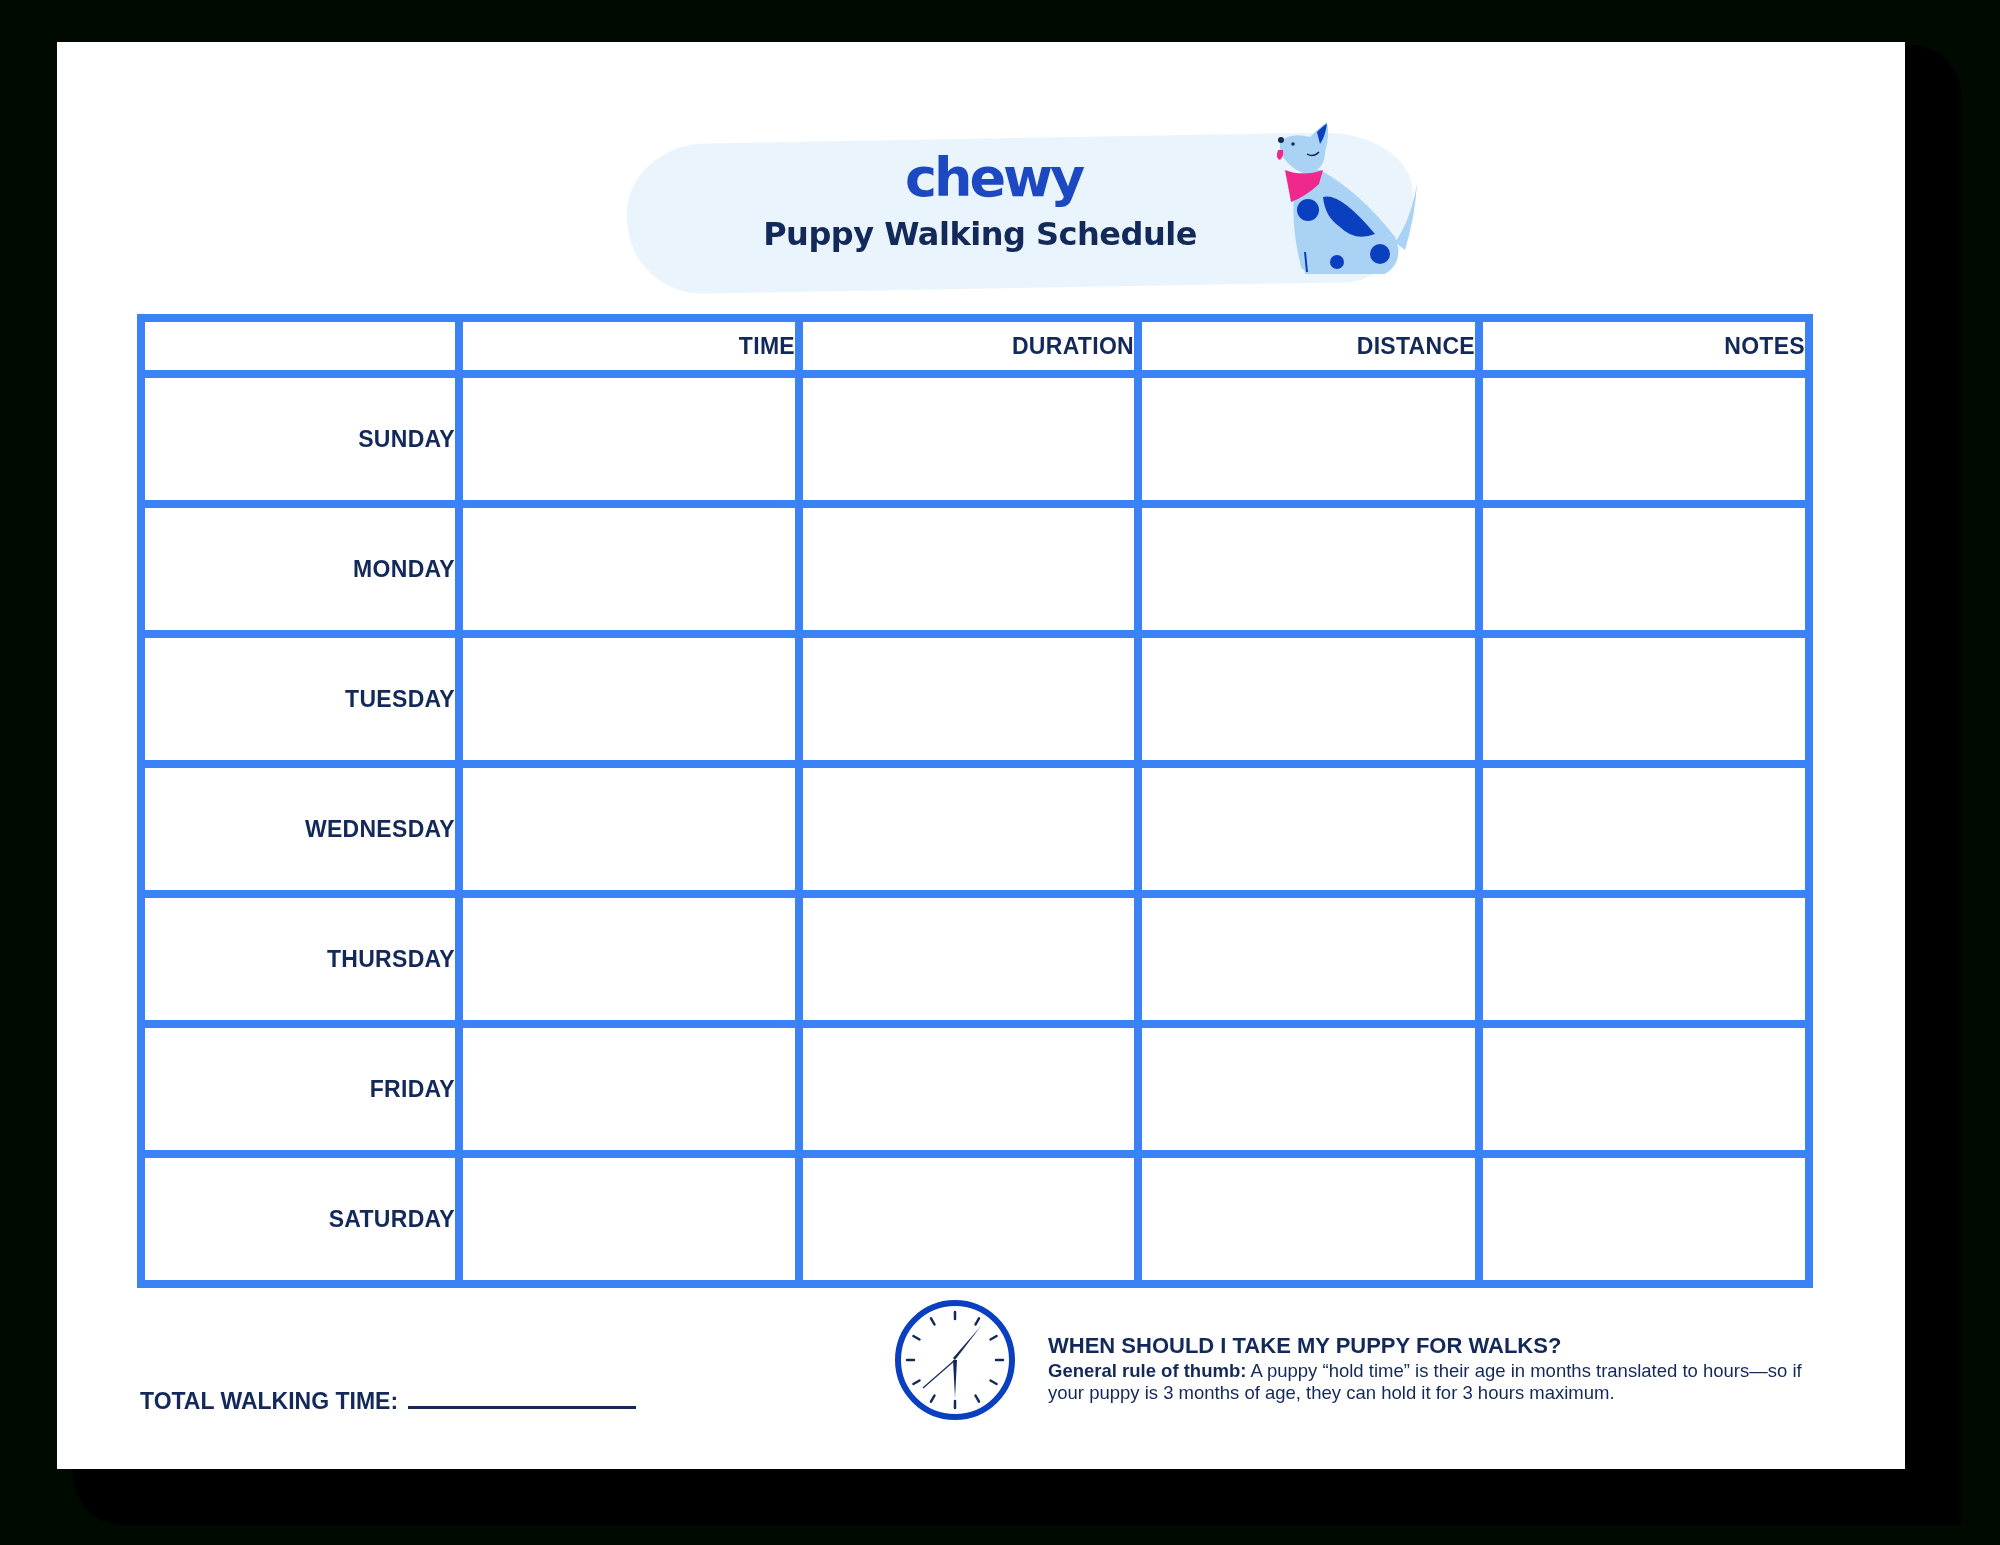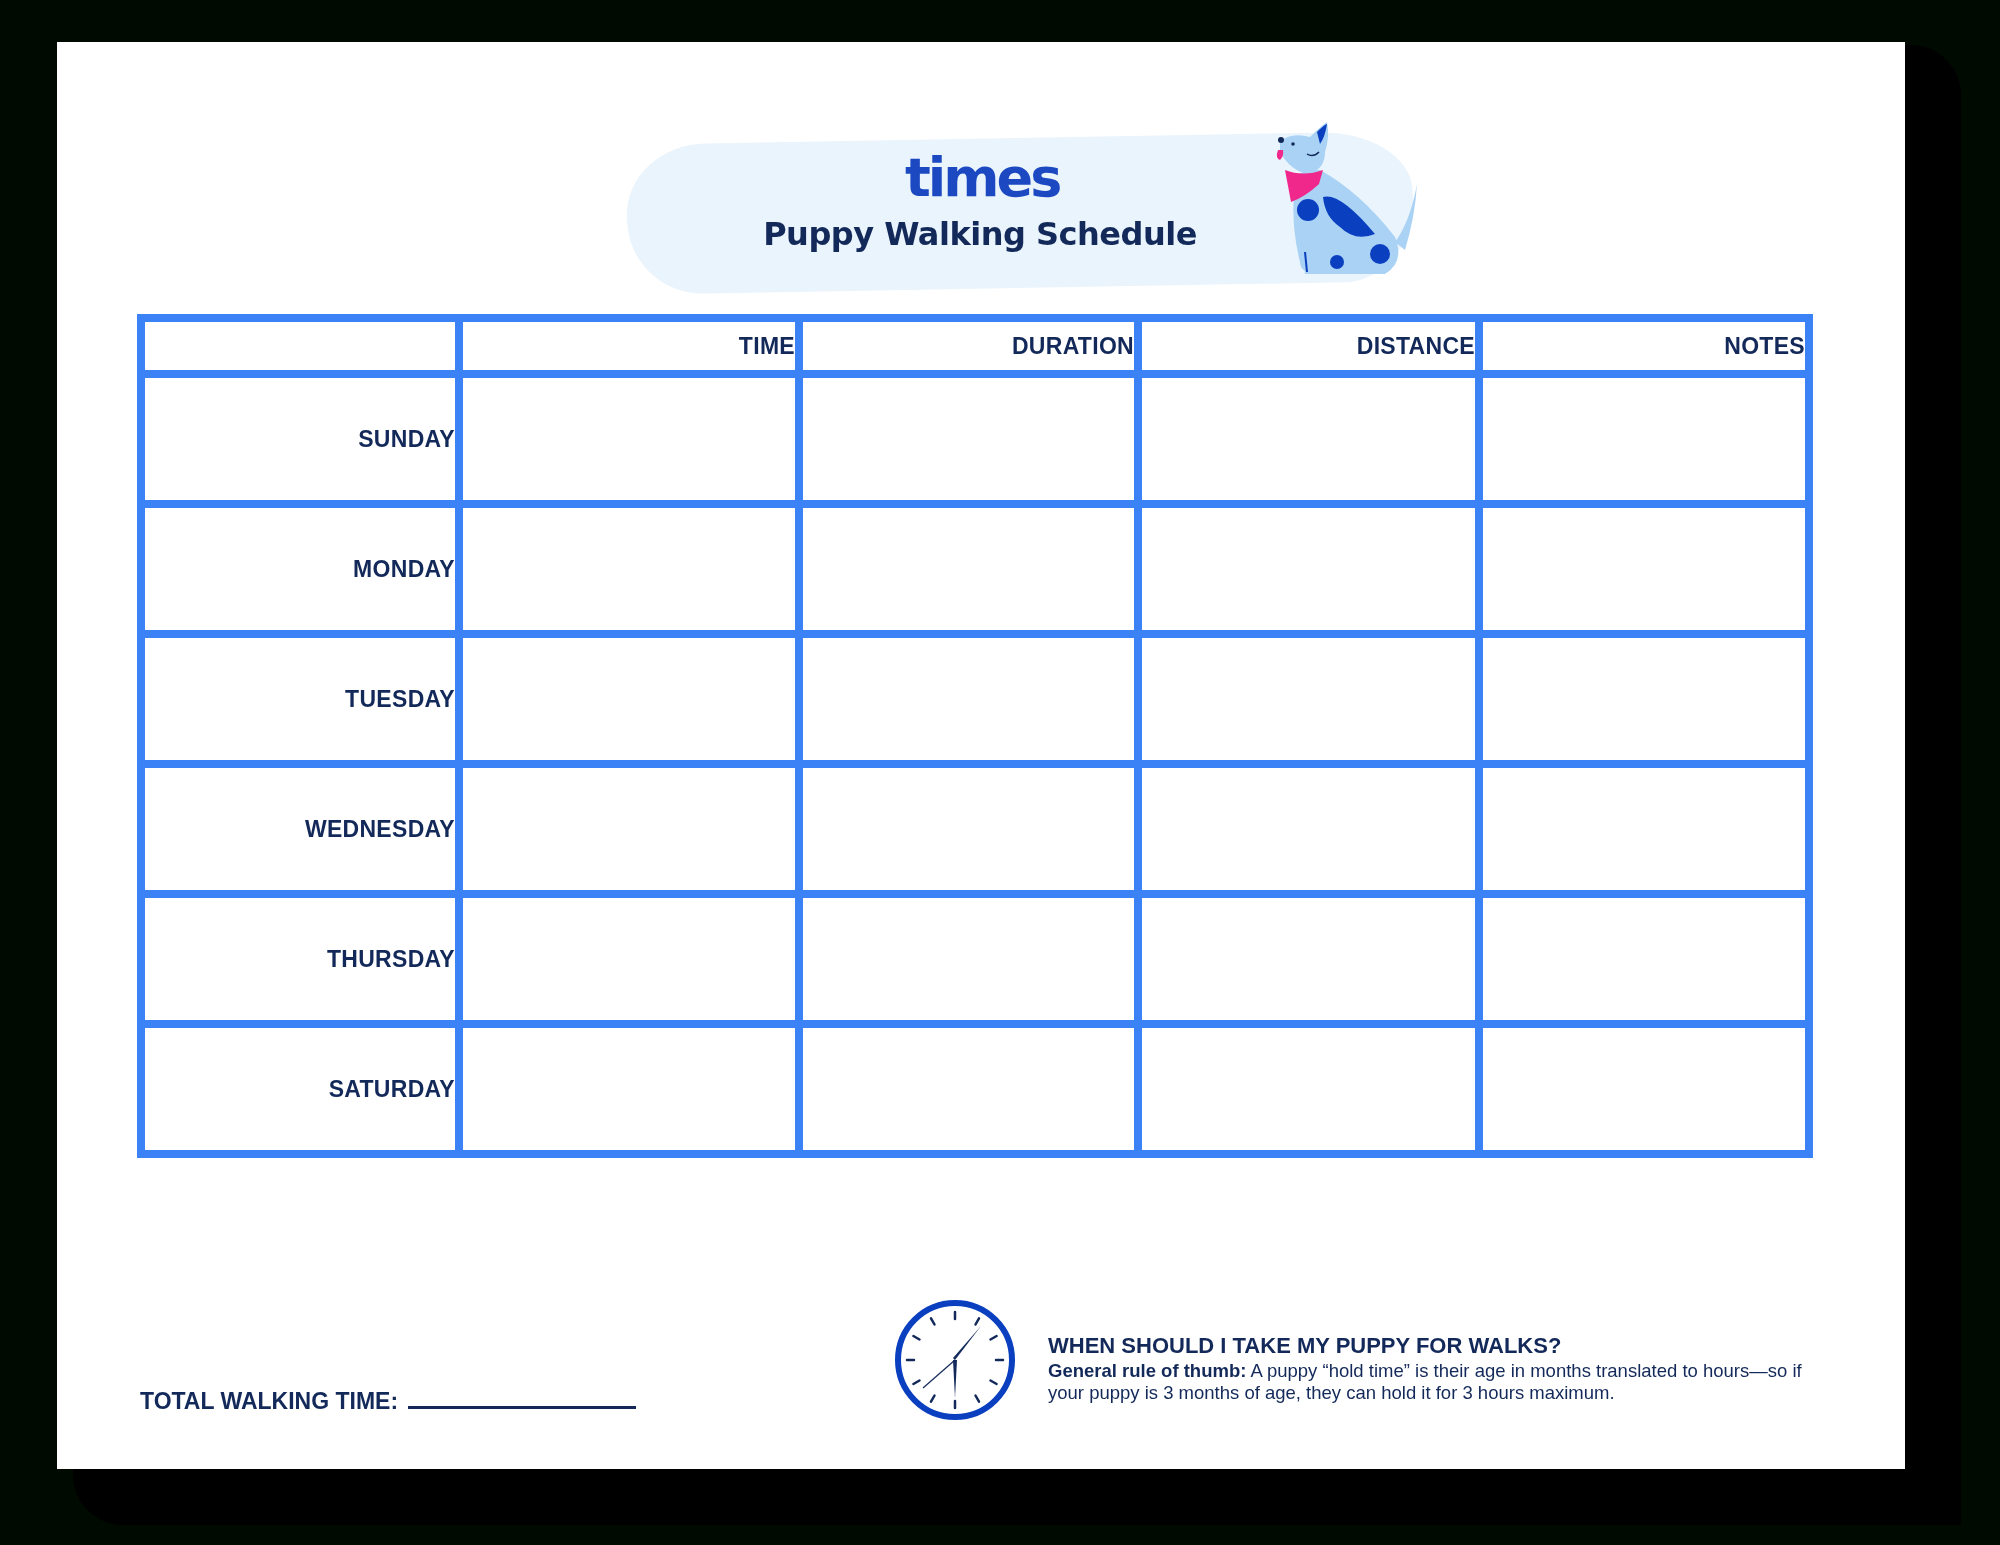--- a/index.html
+++ b/index.html
@@ -23,21 +23,21 @@
   .tips p { margin:0; font-size:18.5px; line-height:21.5px; }
   .tips b { font-weight:bold; }
 </style>
 </head>
 <body>
 
 <div class="shadow"></div>
 <div class="paper"></div>
 
 <div class="blob"></div>
-<div class="logo">times</div>
+<div class="logo">chewy</div>
 <div class="title">Puppy Walking Schedule</div>
 
 <svg class="dog" viewBox="0 0 180 160">
 
   <path d="M150 120 Q165 100 172 62 Q170 95 160 128 Z" fill="#a9d2f5"></path>
 
   <path d="M50 60 Q55 45 75 48 Q115 70 150 115 Q160 140 140 152 L70 152 Q55 150 55 140 Q45 100 50 60 Z" fill="#a9d2f5"></path>
 
   <path d="M58 110 L60 152 L80 152 L76 112 Z" fill="#a9d2f5"></path>
   <path d="M60 130 L62 150" stroke="#0a3fc0" stroke-width="2"></path>
@@ -102,20 +102,27 @@
     <td></td>
   </tr>
   <tr>
     <td>THURSDAY</td>
     <td></td>
     <td></td>
     <td></td>
     <td></td>
   </tr>
   <tr>
+    <td>FRIDAY</td>
+    <td></td>
+    <td></td>
+    <td></td>
+    <td></td>
+  </tr>
+  <tr>
     <td>SATURDAY</td>
     <td></td>
     <td></td>
     <td></td>
     <td></td>
   </tr>
 </tbody>
   </table>
 
 <div class="total">

